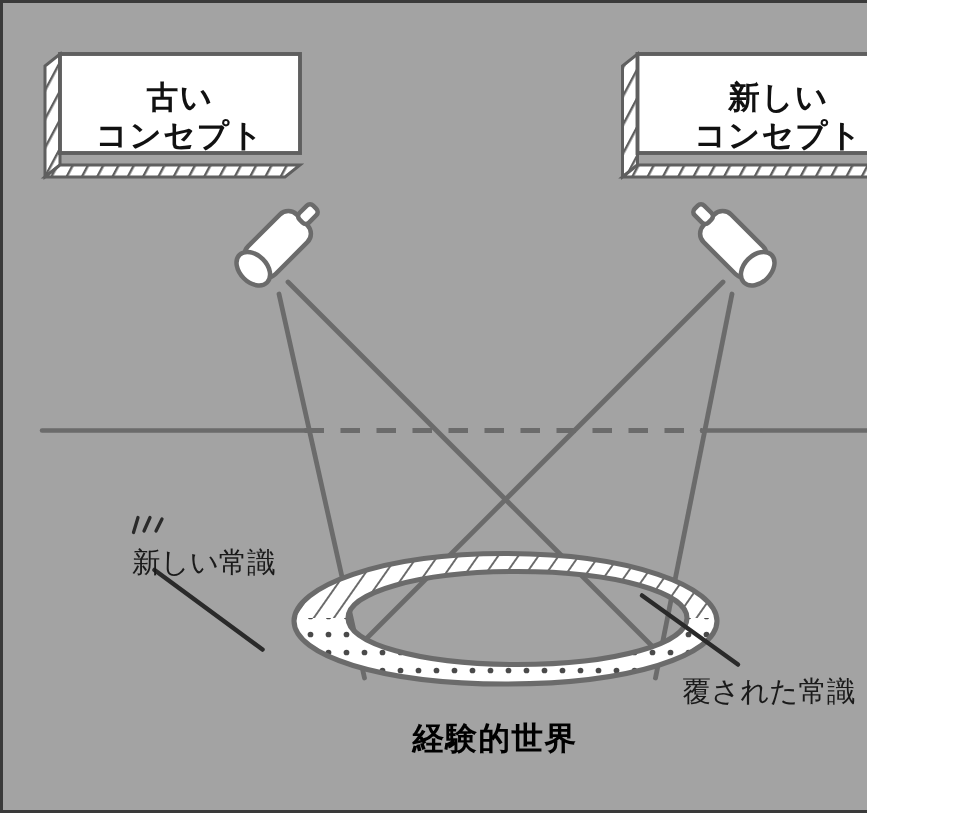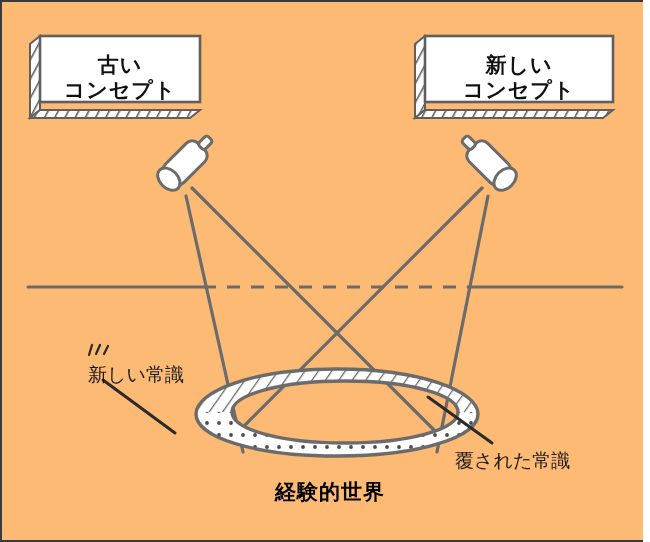--- a/index.html
+++ b/index.html
@@ -5,23 +5,23 @@
   html, body {
     margin: 0;
     padding: 0;
     background: #ffffff;
   }
   body {
     font-family: "Liberation Sans", sans-serif;
   }
   #figure-root {
     position: relative;
-    width: 643px;
+    width: 578px;
     height: 542px;
-    background: #fdba74;
+    background: #a3a3a3;
     box-sizing: border-box;
     overflow: hidden;
   }
   #figure-svg {
     position: absolute;
     left: 0;
     top: 0;
     width: 650px;
     height: 542px;
     display: block;

